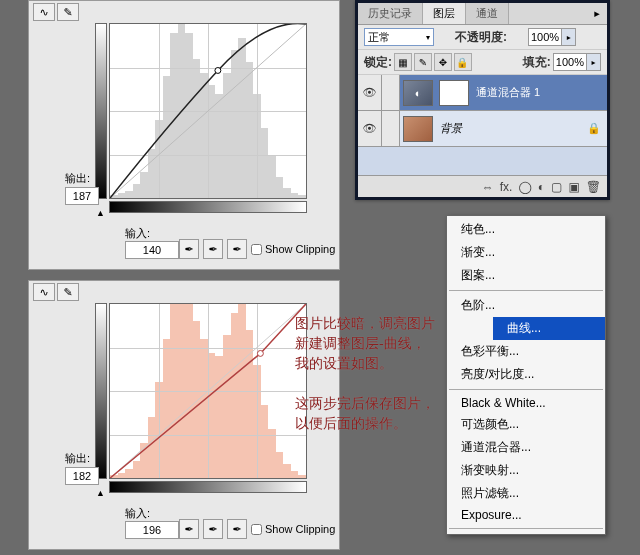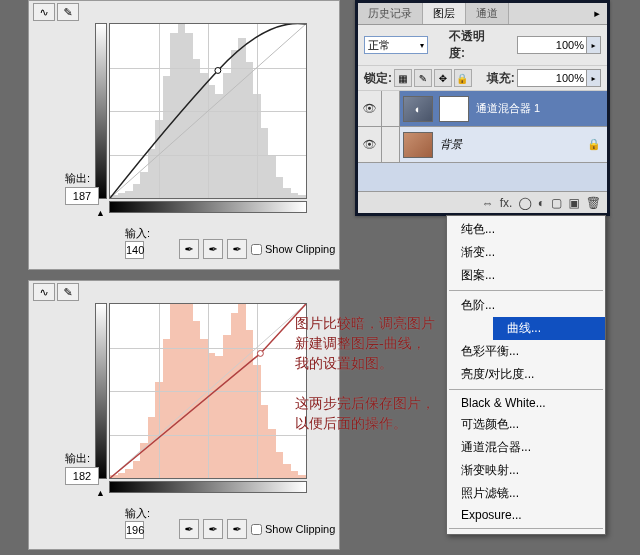--- a/index.html
+++ b/index.html
@@ -60,21 +60,21 @@
 .out-label { position: absolute; left: 36px; top: 170px; font-size: 11px; text-align: center; }
 .out-val { 
   position: absolute; left: 36px; top: 186px;
   width: 34px; height: 18px;
   background: #fff; border: 1px solid #999;
   text-align: center; padding-top: 2px;
 }
 .in-label { position: absolute; left: 96px; top: 225px; font-size: 11px; }
 .in-val {
   position: absolute; left: 96px; top: 240px;
-  width: 19px; height: 18px;
+  width: 54px; height: 18px;
   background: #fff; border: 1px solid #999;
   text-align: center; padding-top: 2px;
 }
 .eyedroppers {
   position: absolute; left: 150px; top: 238px;
   display: flex; gap: 4px;
 }
 .eyedroppers .mini-btn { width: 20px; height: 20px; }
 .show-clip {
   position: absolute; left: 222px; top: 242px;
@@ -115,21 +115,21 @@
   width: 70px; height: 18px; background: #fff;
   border: 1px solid #7a9ac9;
   padding: 1px 3px; font-size: 11px;
   display: flex; justify-content: space-between; align-items: center;
 }
 .lp-lbl { font-size: 12px; color: #333; font-weight: bold; }
 .lp-pct {
   display: flex; align-items: center;
   border: 1px solid #999; background: #fff;
 }
-.lp-pct span { padding: 1px 2px; font-size: 11px; margin-left: 36px; }
+.lp-pct span { padding: 1px 2px; font-size: 11px; }
 .lp-pct .arr {
   width: 14px; height: 16px; background: #d8e0ec;
   border-left: 1px solid #999;
   display: flex; align-items: center; justify-content: center;
   font-size: 8px;
 }
 .lp-lock {
   display: flex; align-items: center; gap: 2px;
   padding: 3px 6px; border-bottom: 1px solid #ccc;
 }

